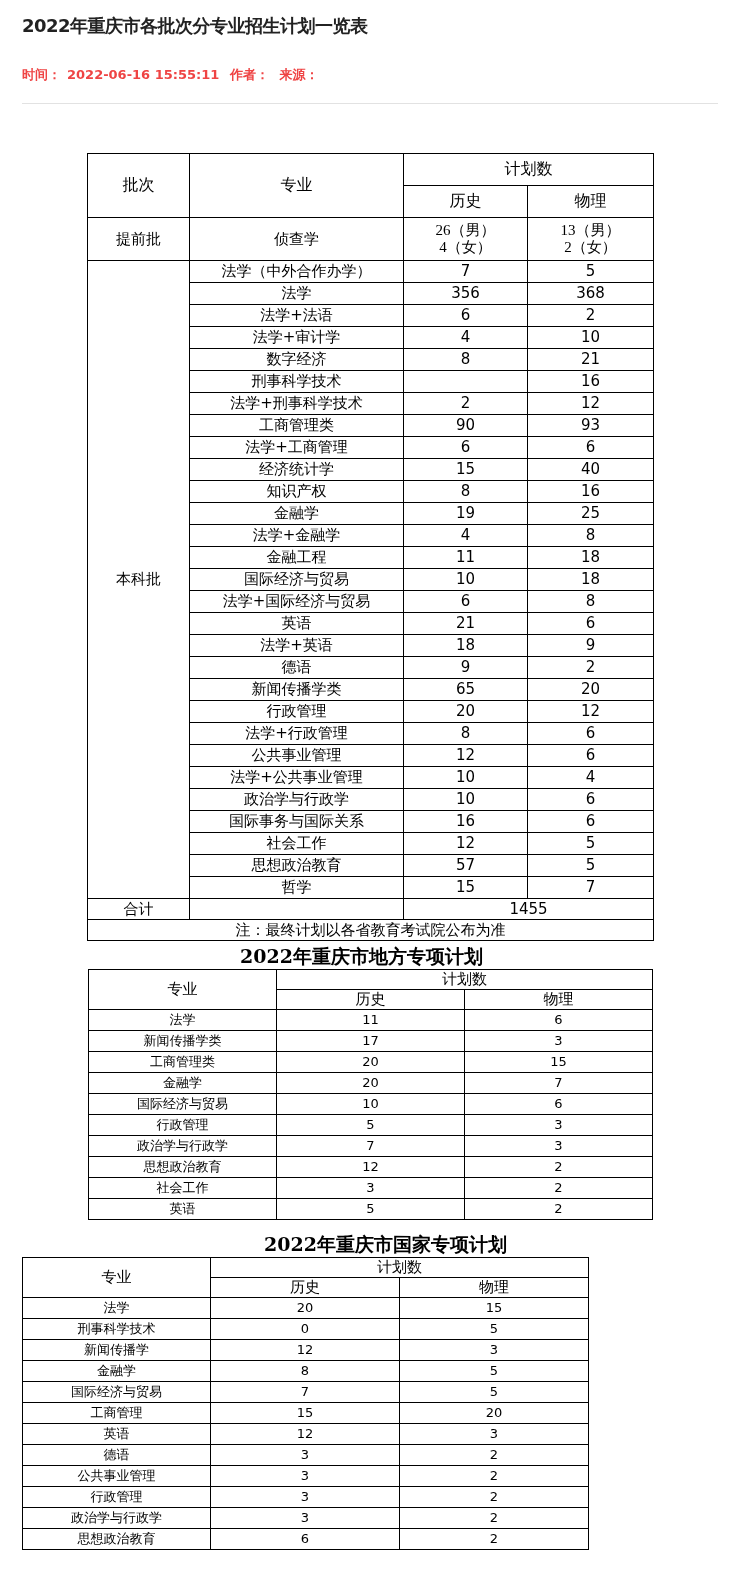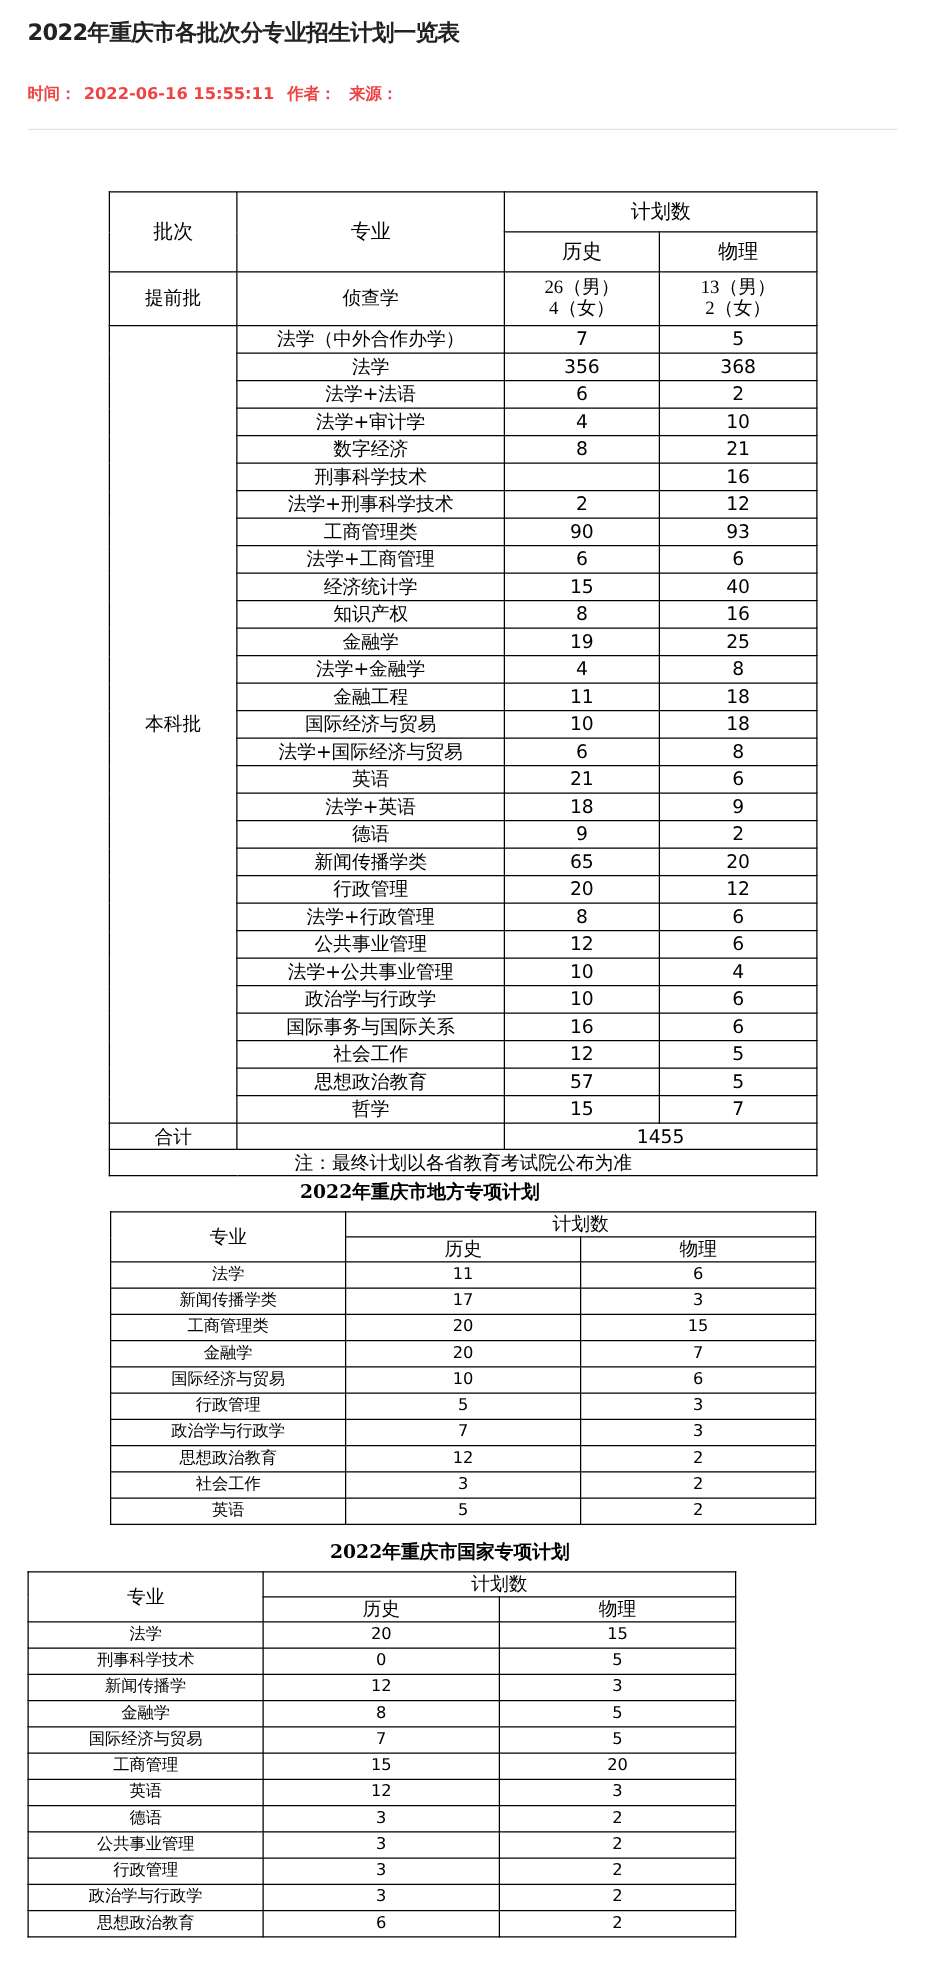--- a/index.html
+++ b/index.html
@@ -17,21 +17,21 @@
 
   
   #t1 { left: 87px; top: 153px; width: 566px; font-size: 15px; }
   #t1 .h1 { height: 32px; font-weight: bold; font-size: 16px; }
   #t1 .h2 { height: 32px; font-weight: bold; font-size: 16px; }
   #t1 .pre { height: 43px; line-height: 17px; font-family: Liberation Serif, serif; }
   #t1 .r { height: 21px; line-height: 21px; }
   #t1 .sum { height: 21px; margin-top: 40px; }
   #t1 .note { height: 21px; }
 
-  .sub-title { position: absolute; font-size: 15px; font-weight: bold; font-family: "DejaVu Serif", "Liberation Serif", serif; }
+  .sub-title { position: absolute; font-size: 19px; font-weight: bold; font-family: "DejaVu Serif", "Liberation Serif", serif; }
   #st2 { left: 240px; top: 944px; }
   #st3 { left: 240px; top: 1232px; margin-left: 24px; }
 
   #t2 { left: 88px; top: 969px; width: 564px; font-size: 13px; }
   #t3 { left: 22px; top: 1257px; width: 566px; font-size: 13px; }
   .sm .hh { height: 20px; font-weight: bold; font-size: 15px; }
   .sm .r { height: 20px; line-height: 20px; }
 </style>
 </head>
 <body>

